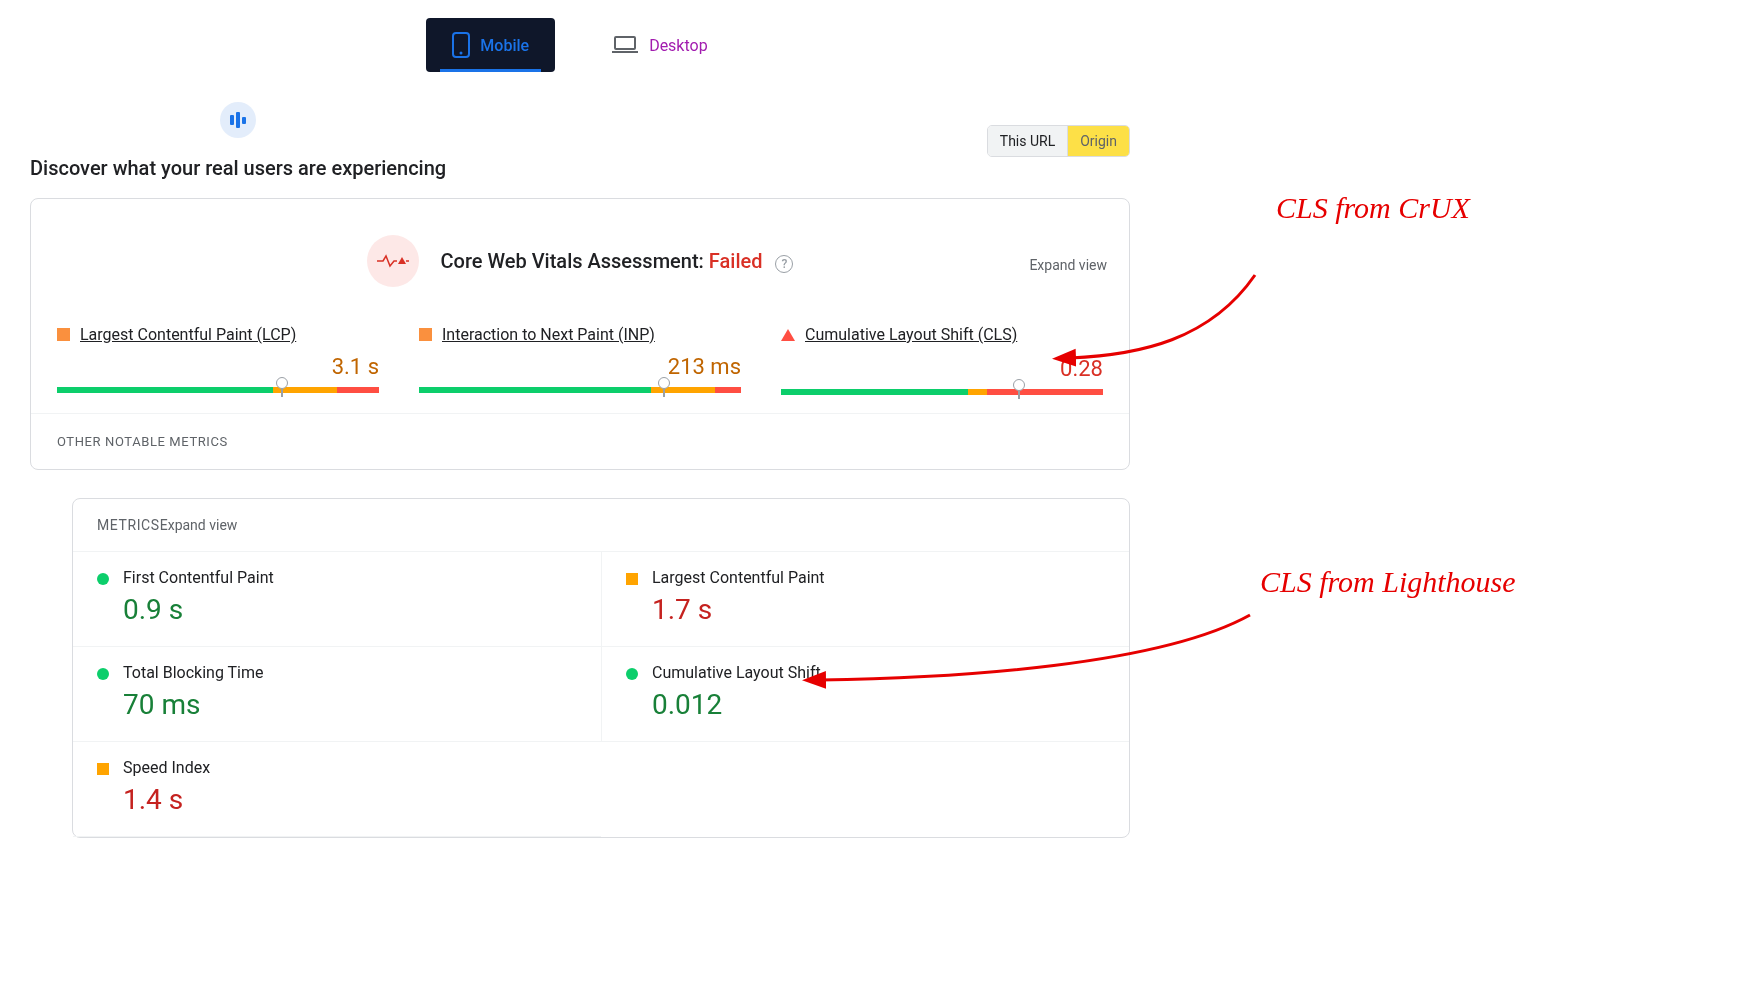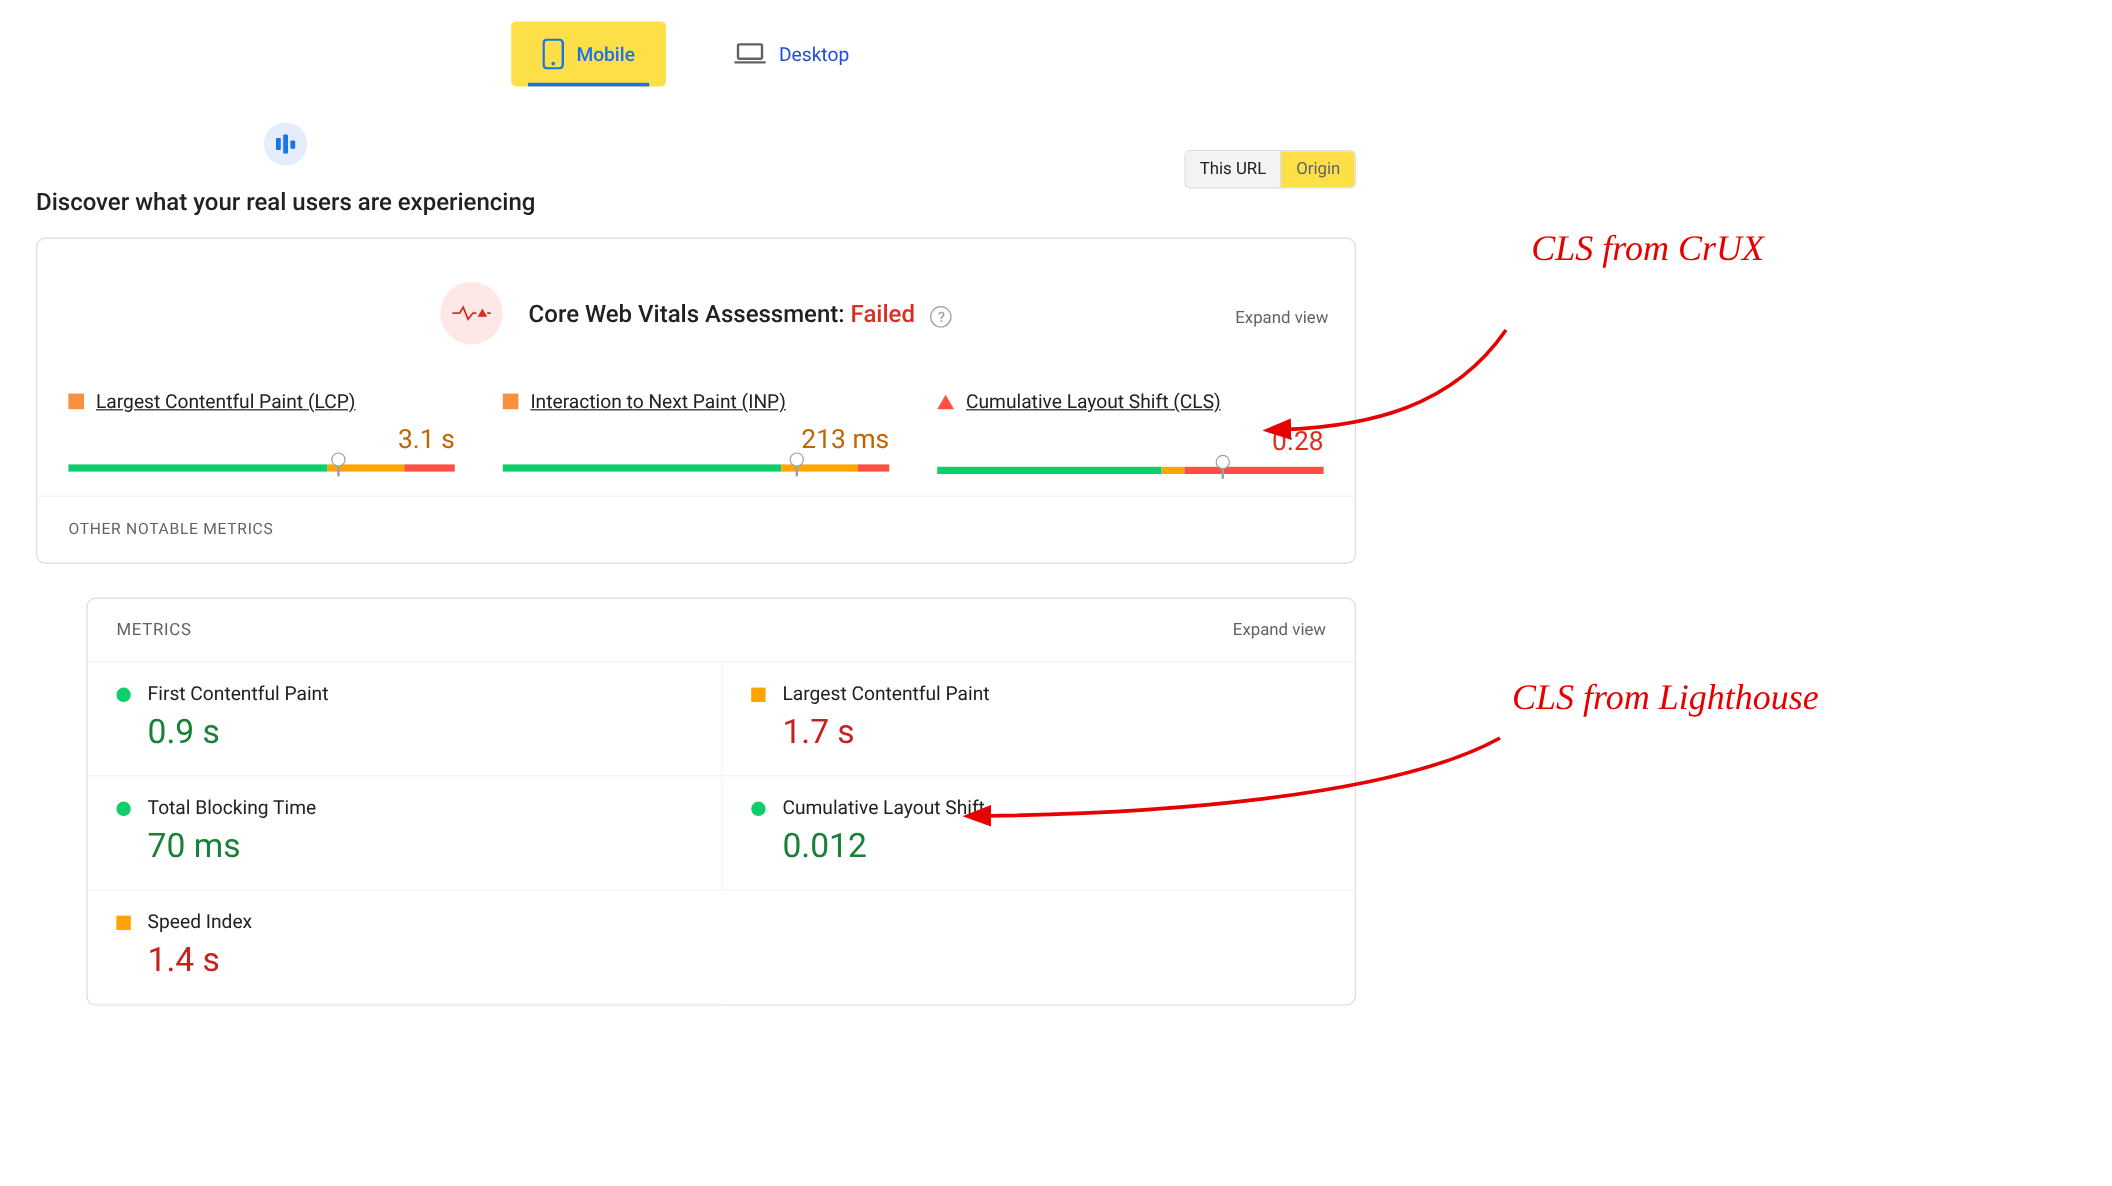--- a/index.html
+++ b/index.html
@@ -11,24 +11,24 @@
     height: 988px;
     position: relative;
   }
   .container { padding: 18px 30px; width: 1160px; }
 
   
   .tabs { display: flex; justify-content: center; gap: 30px; margin-bottom: 30px; }
   .tab {
     display: flex; align-items: center; gap: 10px;
     padding: 14px 26px; border-radius: 4px;
-    font-size: 16px; color: #1d4ed8; cursor: pointer;
+    font-size: 16px; color: #a21caf; cursor: pointer;
   }
   .tab.active {
-    background: #fde047; color: #1a73e8; font-weight: 500;
+    background: #0f172a; color: #1a73e8; font-weight: 500;
     position: relative;
   }
   .tab.active::after {
     content: ""; position: absolute; left: 14px; right: 14px; bottom: 0;
     height: 3px; background: #1a73e8;
   }
   .tab .icon { display: inline-flex; }
 
   
   .header-row { display: flex; align-items: center; justify-content: space-between; margin-bottom: 18px; }
@@ -98,21 +98,21 @@
     width:2px;height:8px;background:#9aa0a6;
   }
 
   .other-metrics-label {
     padding: 20px 26px; font-size:13px; letter-spacing:0.6px; color:#5f6368;
     border-top:1px solid #f1f3f4;
   }
 
   
   .lh-card { border:1px solid #dadce0; border-radius:8px; margin: 28px 0 0 42px; width: calc(100% - 42px); }
-  .lh-head { display:flex; justify-content:space-between; align-items:center; padding:18px 24px; border-bottom:1px solid #f1f3f4; }
+  .lh-head { display:flex; justify-content:flex-start; align-items:center; padding:18px 24px; border-bottom:1px solid #f1f3f4; }
   .lh-head .title { font-size:14px; letter-spacing:0.6px; color:#5f6368; }
   .lh-head .expand { font-size:14px; color:#5f6368; cursor:pointer; }
   .lh-grid { display:grid; grid-template-columns:1fr 1fr; }
   .lh-cell { padding:16px 24px 20px; border-bottom:1px solid #f1f3f4; }
   .lh-cell:nth-child(2n){ border-left:1px solid #f1f3f4; }
   .lh-metric-row { display:flex; align-items:flex-start; gap:14px; }
   .dot { width:12px;height:12px;border-radius:50%;display:inline-block;margin-top:5px; }
   .dot.green{ background:#0cce6b; }
   .sq { width:12px;height:12px;display:inline-block;margin-top:5px;background:#ffa400; }
   .lh-name { font-size:16px; color:#202124; margin-bottom:6px; }

